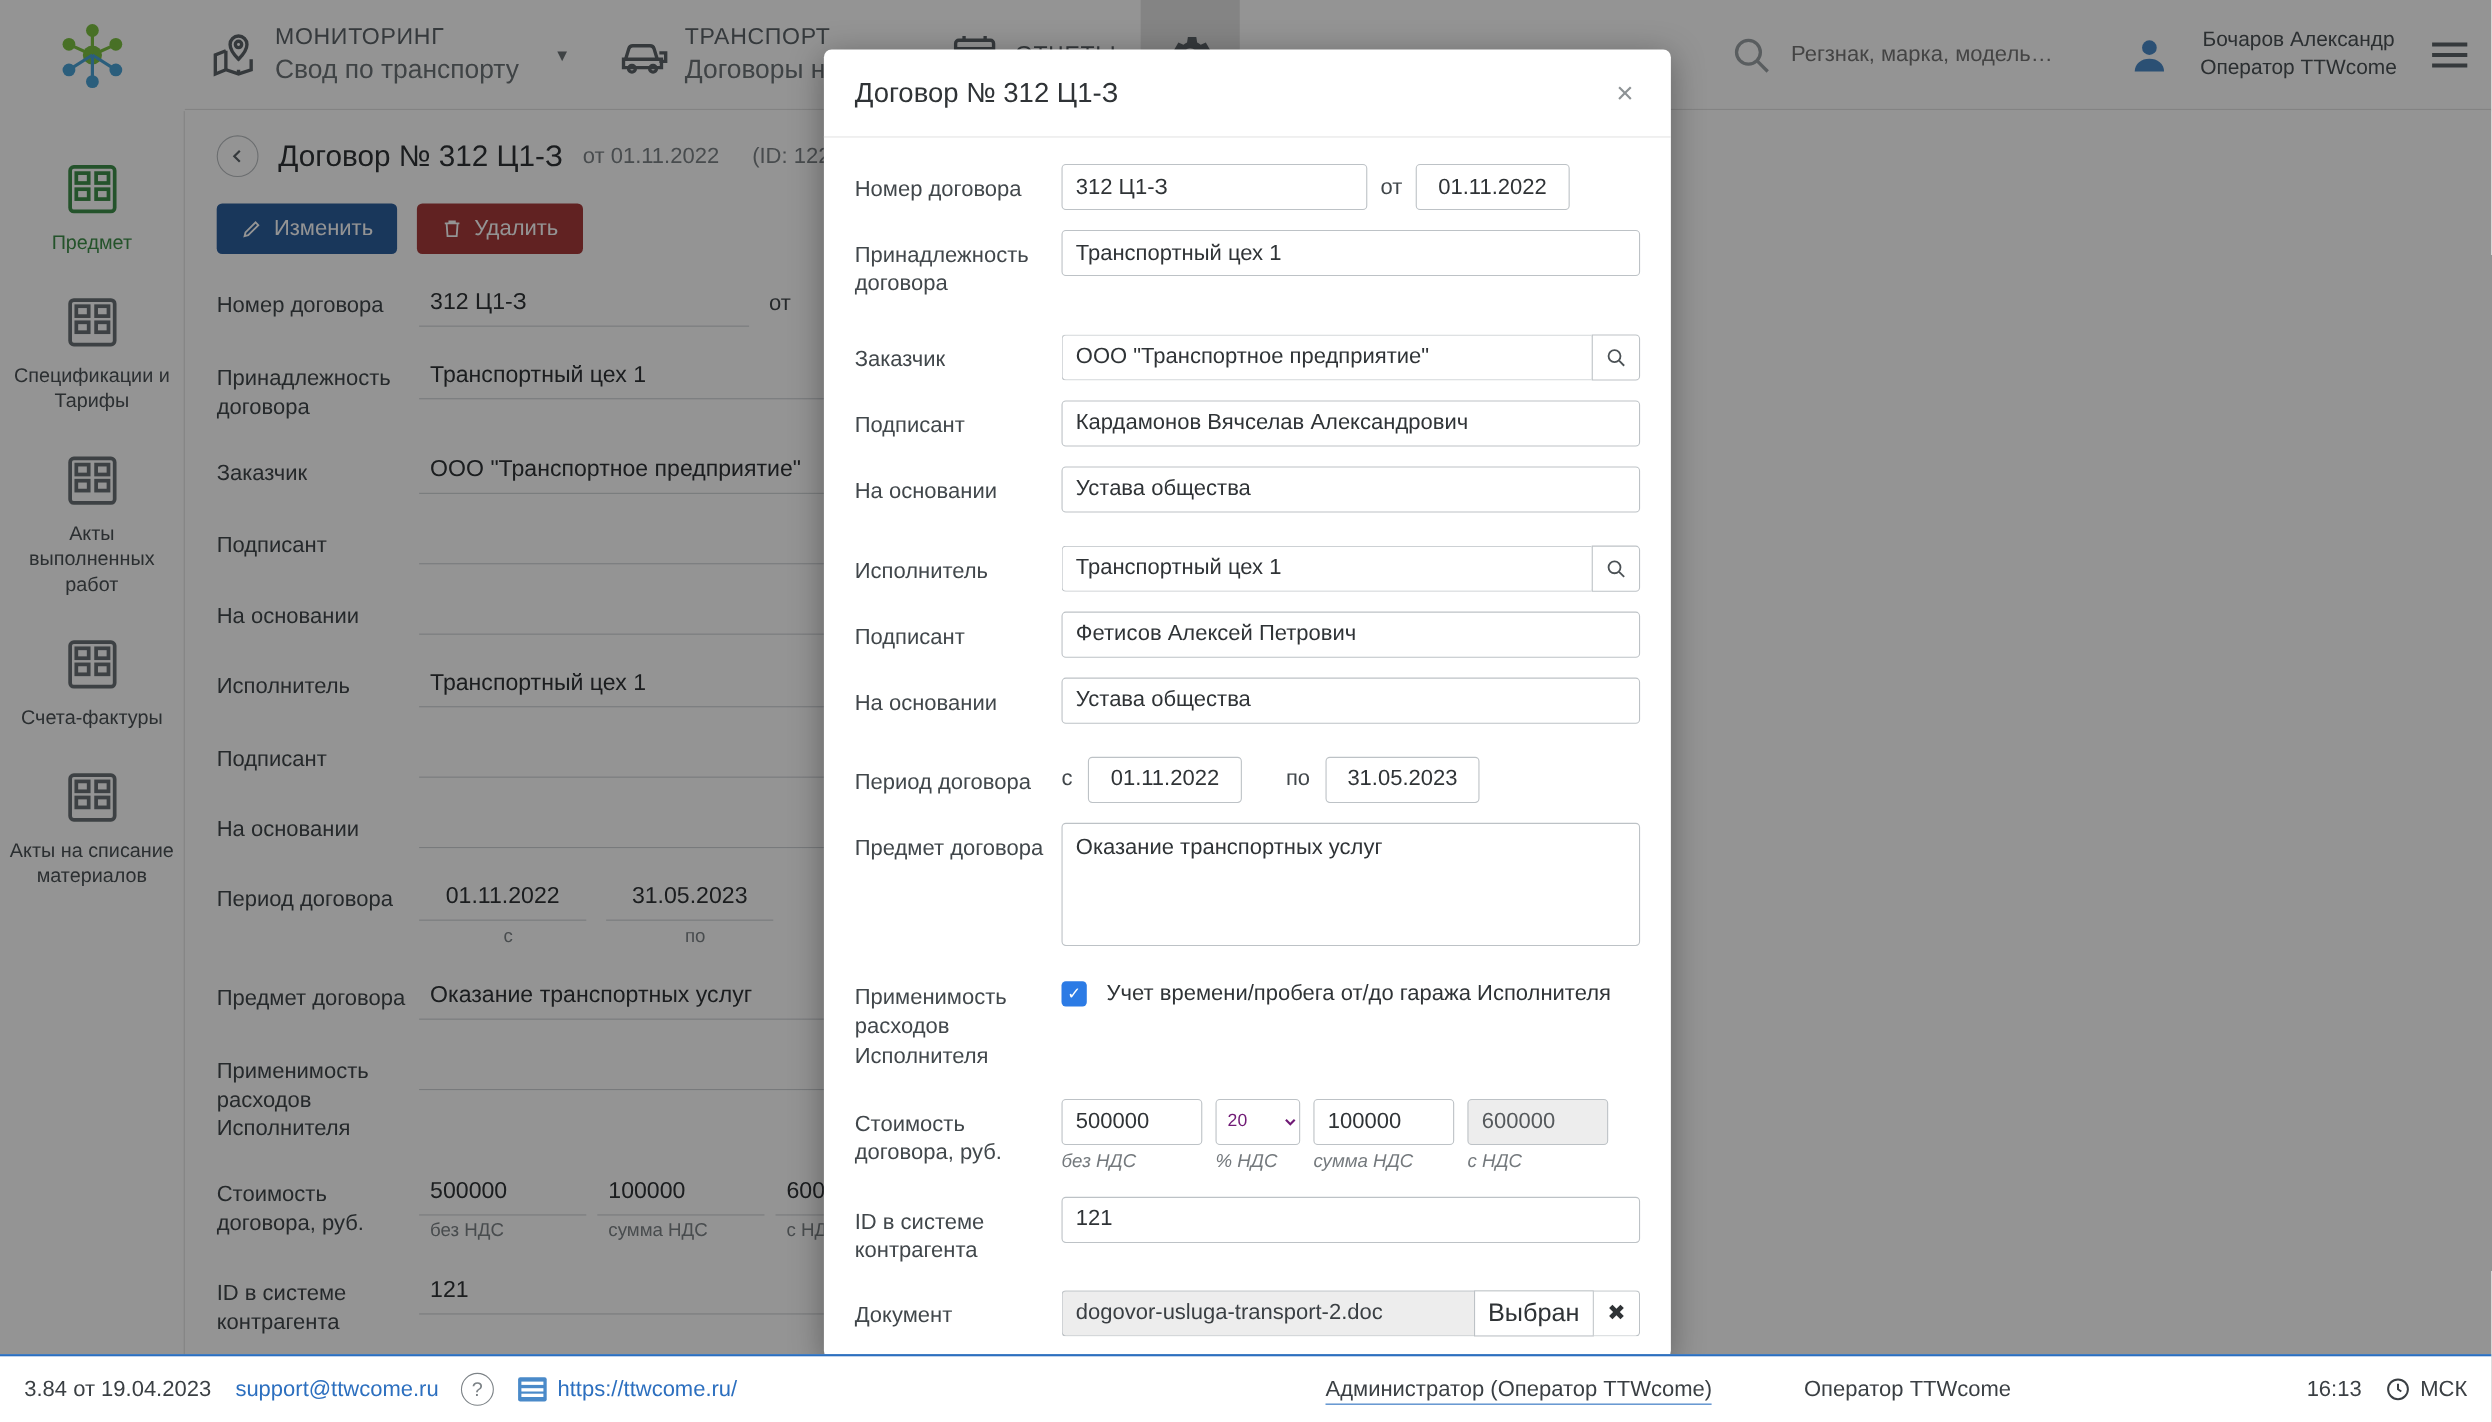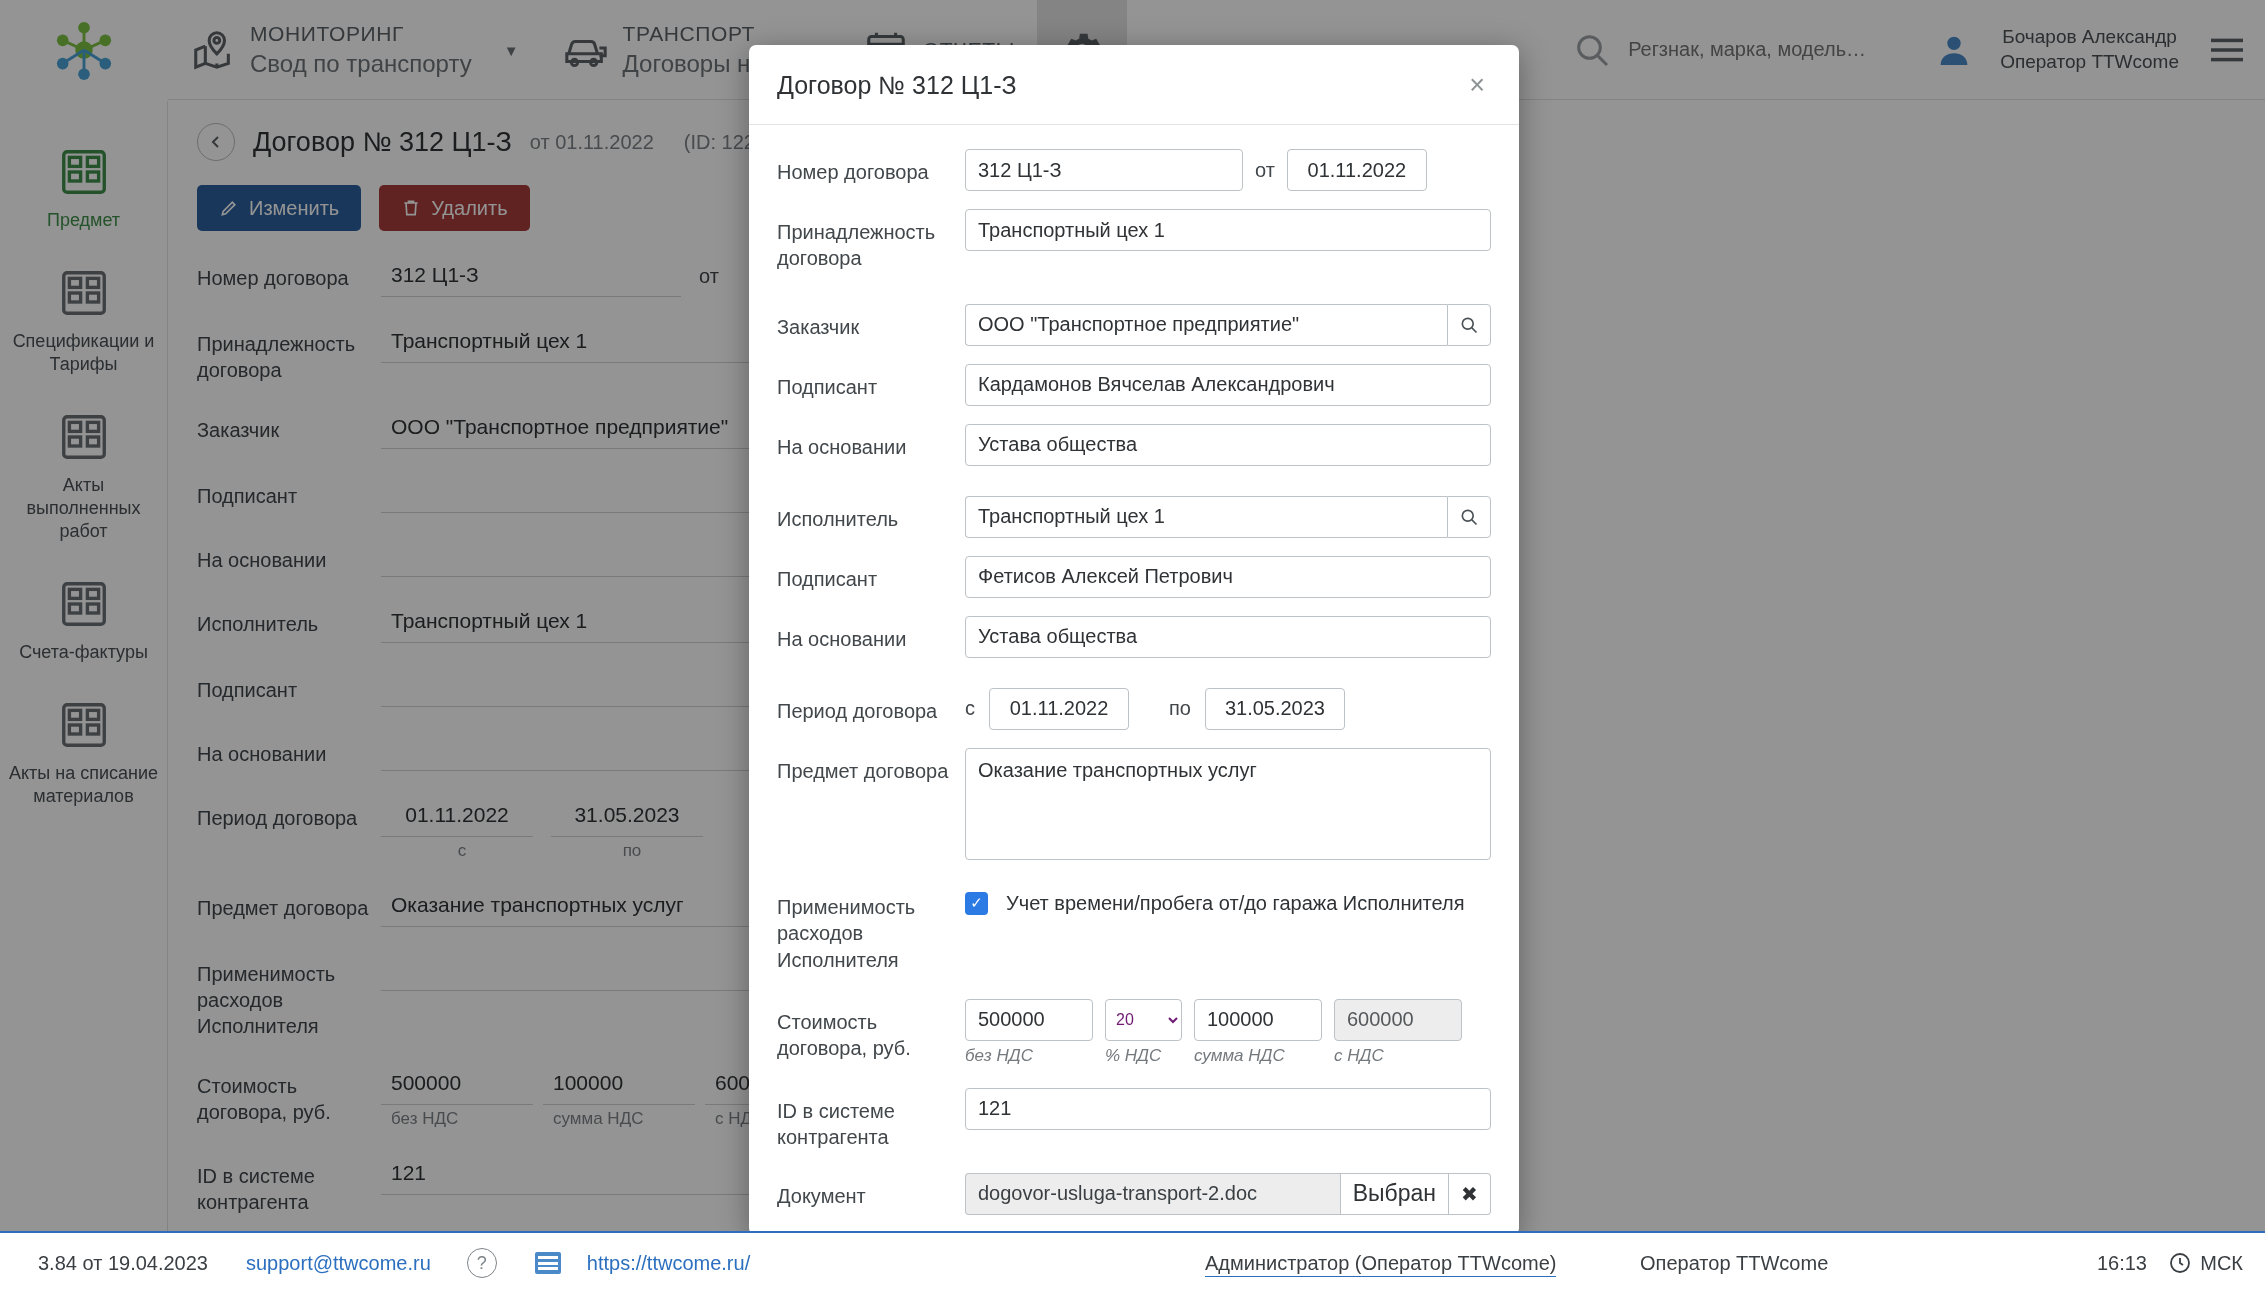--- a/index.html
+++ b/index.html
@@ -222,21 +222,21 @@
     border-radius: 0 4px 4px 0; background: #fff;
     font-size: 20px; color: #2f3336;
     display: flex; align-items: center; justify-content: center;
   }
 
   
   .statusbar {
     position: absolute; left: 0; bottom: 0; width: 2265px; height: 62px;
     background: #ffffff; border-top: 2px solid #2c6fbf;
     display: flex; align-items: center; font-size: 20px; color: #3a3f43;
-    padding: 0 38px; gap: 16px;
+    padding: 0 22px; gap: 0;
   }
   .sb-ver { color: #3a3f43; }
   .sb-link { color: #2c6fbf; margin-left: 22px; text-decoration: none; }
   .sb-help {
     width: 30px; height: 30px; border-radius: 50%; border: 1.6px solid #7d8387;
     color: #7d8387; font-size: 18px; display: flex; align-items: center;
     justify-content: center; margin-left: 20px;
   }
   .sb-site-ic {
     width: 26px; height: 22px; margin-left: 22px; background: #4a8ac9; border-radius: 2px;

